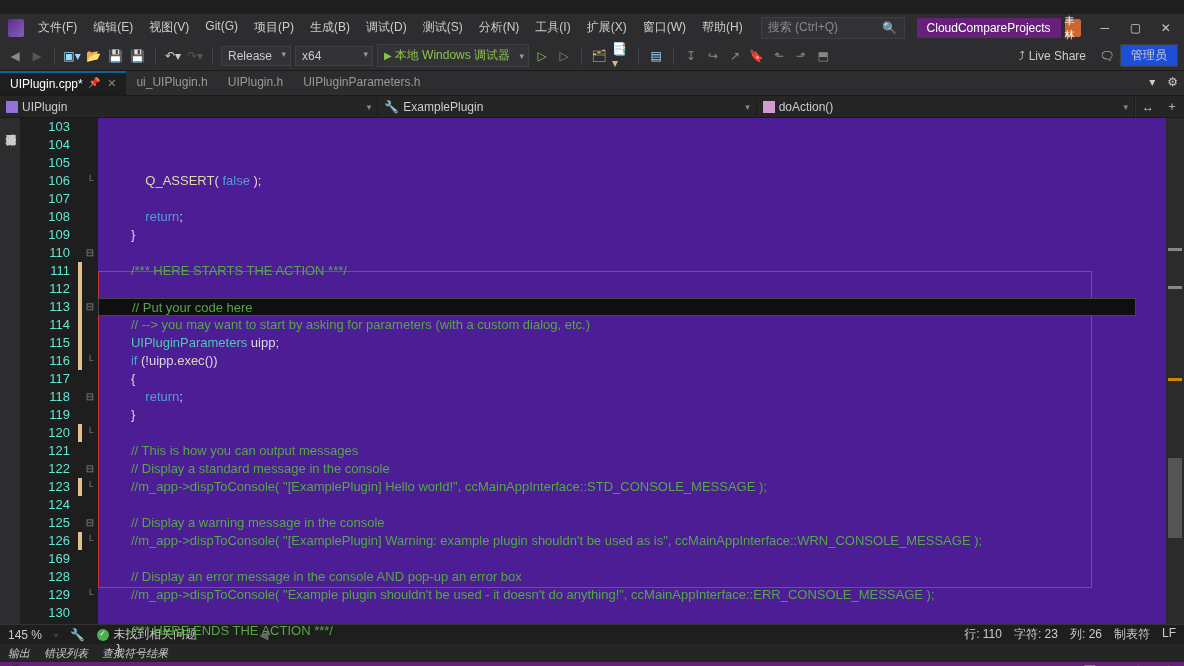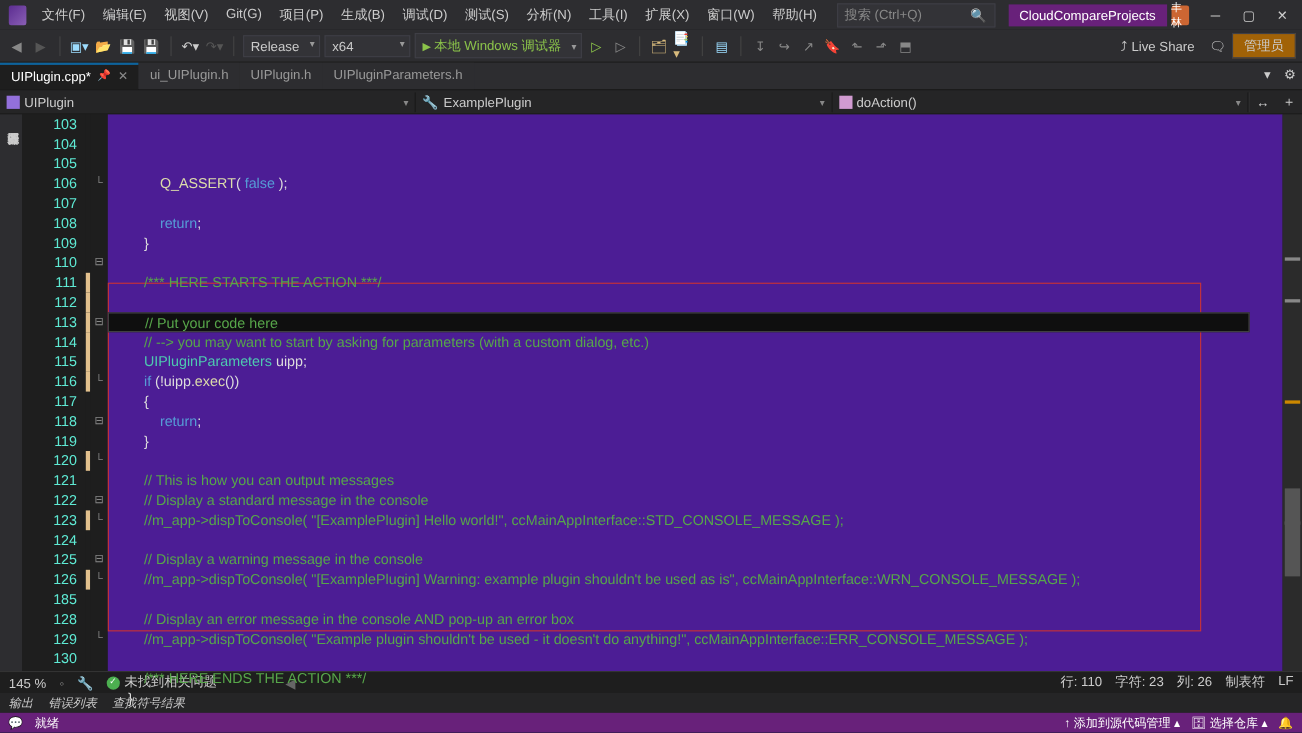--- a/index.html
+++ b/index.html
@@ -1,37 +1,37 @@
 <!DOCTYPE html>
 <html><head>
 <meta charset="utf-8">
 <style>
 * { margin: 0; padding: 0; box-sizing: border-box; font-family: "Microsoft YaHei", "Segoe UI", sans-serif; }
 body { background: #1e1e1e; color: #ccc; font-size: 12px; overflow: hidden; width: 1184px; height: 666px; }
 
-.menu-bar { background: #2d2d30; height: 27px; display: flex; align-items: center; padding: 0 4px; gap: 2px; }
+.menu-bar { background: #2d2d30; height: 27px; display: flex; align-items: center; padding: 0 4px; gap: 2px; margin-top: 14px; }
 .vs-logo { width: 18px; height: 18px; background: linear-gradient(135deg, #5c2d91, #8a5fb5); border-radius: 2px; margin: 0 4px; }
 .menu-item { padding: 3px 8px; cursor: pointer; white-space: nowrap; }
 .search-box { background: #333337; border: 1px solid #3f3f46; height: 22px; width: 160px; padding: 0 6px; display: flex; align-items: center; color: #888; margin-left: 8px; }
 .search-icon { margin-left: auto; }
 .project-label { background: #68217a; padding: 3px 10px; margin-left: 10px; color: #fff; }
 .menu-spacer { flex: 1; }
 .user-badge { background: #cc6633; width: 18px; height: 18px; display: flex; align-items: center; justify-content: center; color: #fff; font-size: 10px; border-radius: 2px; margin-right: 8px; }
 .win-btn { width: 32px; height: 20px; display: flex; align-items: center; justify-content: center; }
 
 .toolbar { background: #2d2d30; height: 30px; display: flex; align-items: center; padding: 0 6px; gap: 4px; border-bottom: 1px solid #1a1a1a; }
 .tb-icon { width: 18px; height: 18px; display: inline-flex; align-items: center; justify-content: center; }
 .tb-sep { width: 1px; height: 18px; background: #444; margin: 0 4px; }
 .combo { background: #333337; border: 1px solid #3f3f46; padding: 2px 18px 2px 6px; position: relative; min-width: 60px; }
 .combo::after { content: "▾"; position: absolute; right: 4px; font-size: 9px; color: #999; }
 .combo.wide { min-width: 78px; }
 .combo.wider { min-width: 140px; }
 .run-btn { color: #8bc34a; display: flex; align-items: center; gap: 3px; }
 .run-btn::before { content: "▶"; color: #8bc34a; font-size: 10px; }
-.admin-btn { background: #a16207; border: 1px solid #3f3f46; padding: 2px 10px; margin-left: auto; }
+.admin-btn { background: #1d4ed8; border: 1px solid #3f3f46; padding: 2px 10px; margin-left: auto; }
 .live-share { display: flex; align-items: center; gap: 4px; padding: 0 8px; }
 
 .tabs-row { background: #2d2d30; height: 25px; display: flex; align-items: stretch; border-bottom: 1px solid #1a1a1a; position: relative; }
 .tab { padding: 4px 10px; display: flex; align-items: flex-start; gap: 6px; background: #2d2d30; color: #999; }
 .tab.active { background: #1e1e1e; color: #fff; border-top: 2px solid #0e639c; }
 .tab-close { font-size: 11px; color: #888; }
 .pin { font-size: 10px; }
 
 .nav-row { background: #252526; height: 22px; display: flex; align-items: center; border-bottom: 1px solid #1a1a1a; }
 .nav-combo { flex: 1; padding: 2px 6px; border-right: 1px solid #1a1a1a; display: flex; align-items: center; gap: 4px; color: #ccc; position: relative; }
@@ -207,21 +207,21 @@
       <div style="height: 18px;">117</div>
       <div style="height: 18px;">118</div>
       <div style="height: 18px;">119</div>
       <div style="height: 18px;">120</div>
       <div style="height: 18px;">121</div>
       <div style="height: 18px;">122</div>
       <div style="height: 18px;">123</div>
       <div style="height: 18px;">124</div>
       <div style="height: 18px;">125</div>
       <div style="height: 18px;">126</div>
-      <div style="height: 18px;">185</div>
+      <div style="height: 18px;">169</div>
       <div style="height: 18px;">128</div>
       <div style="height: 18px;">129</div>
       <div style="height: 18px;">130</div>
     </div>
   <div class="mod-col" id="mod-col">
       <div class="mod-mark"></div>
       <div class="mod-mark"></div>
       <div class="mod-mark"></div>
       <div class="mod-mark"></div>
       <div class="mod-mark"></div>

